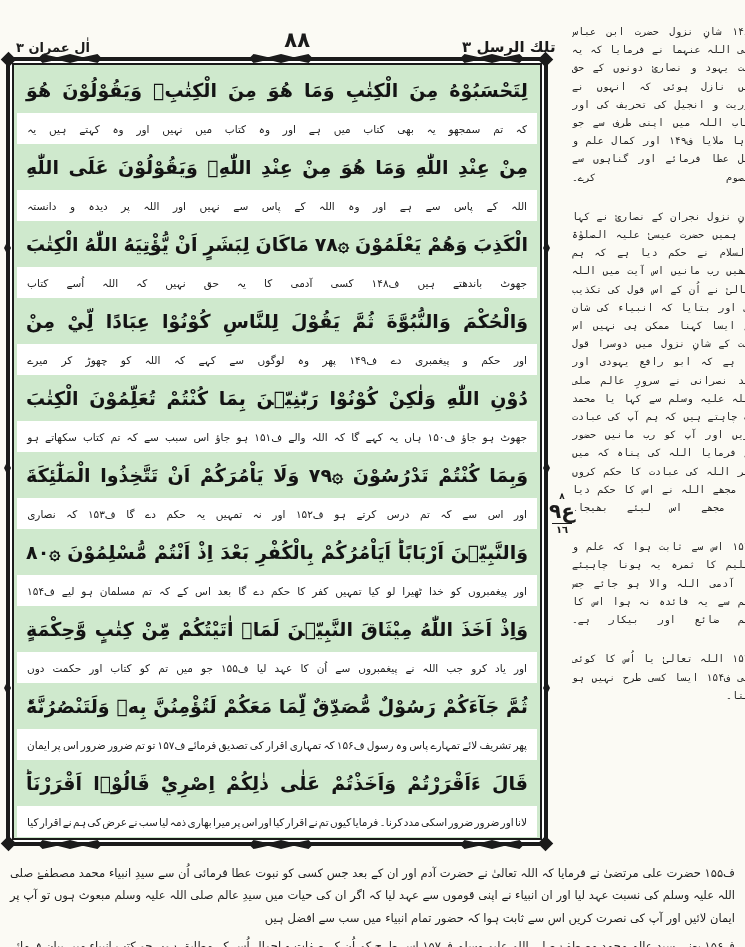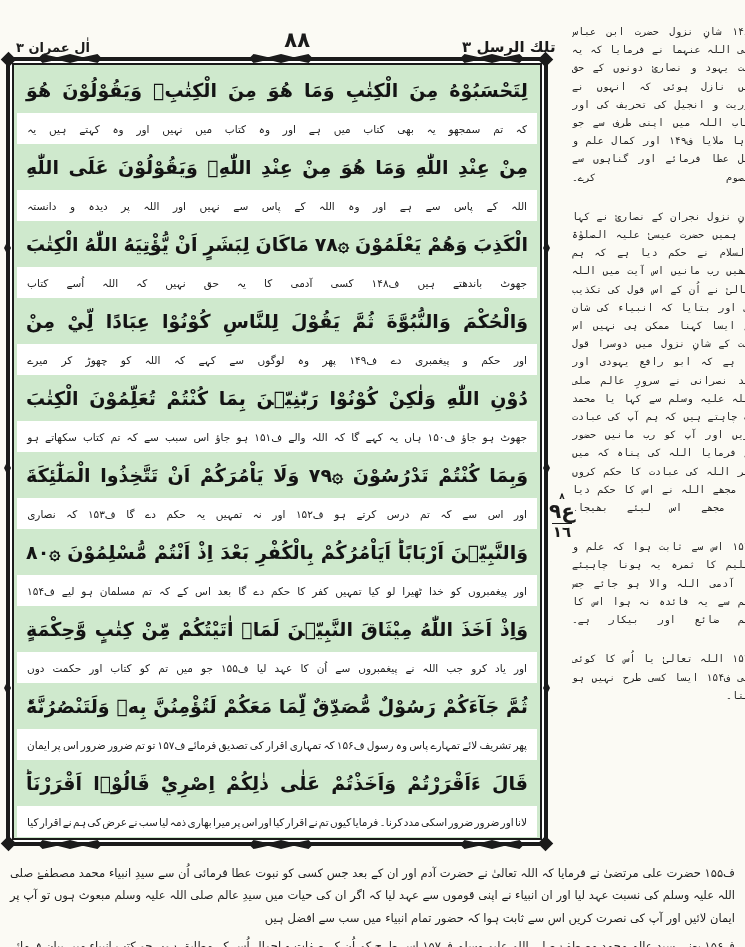--- a/index.html
+++ b/index.html
@@ -68,21 +68,21 @@
   .margin-col p::after{content:"";display:inline-block;width:100%;}
   
   .ruku{
     position:absolute;left:549px;top:492px;width:26px;text-align:center;
     background:var(--paper);font-weight:700;line-height:1.05;z-index:5;
     direction:rtl;
   }
   .ruku .sm{display:block;font-size:9px;}
   .ruku .big{display:block;font-size:20px;margin-left:32px;}
   .ruku .bar{display:block;border-top:1.5px solid var(--ink);margin:1px 3px;}
-  .ruku .num{display:block;font-size:15px;}
+  .ruku .num{display:block;font-size:10px;}
   
   .footnotes{
     position:absolute;left:4px;top:856px;width:737px;direction:rtl;
     font-size:11.5px;line-height:1.95;text-align:justify;color:#1d1d1d;
     overflow:hidden;
   }
   .footnotes p{margin:6px;}
 </style>
 </head>
 <body>

